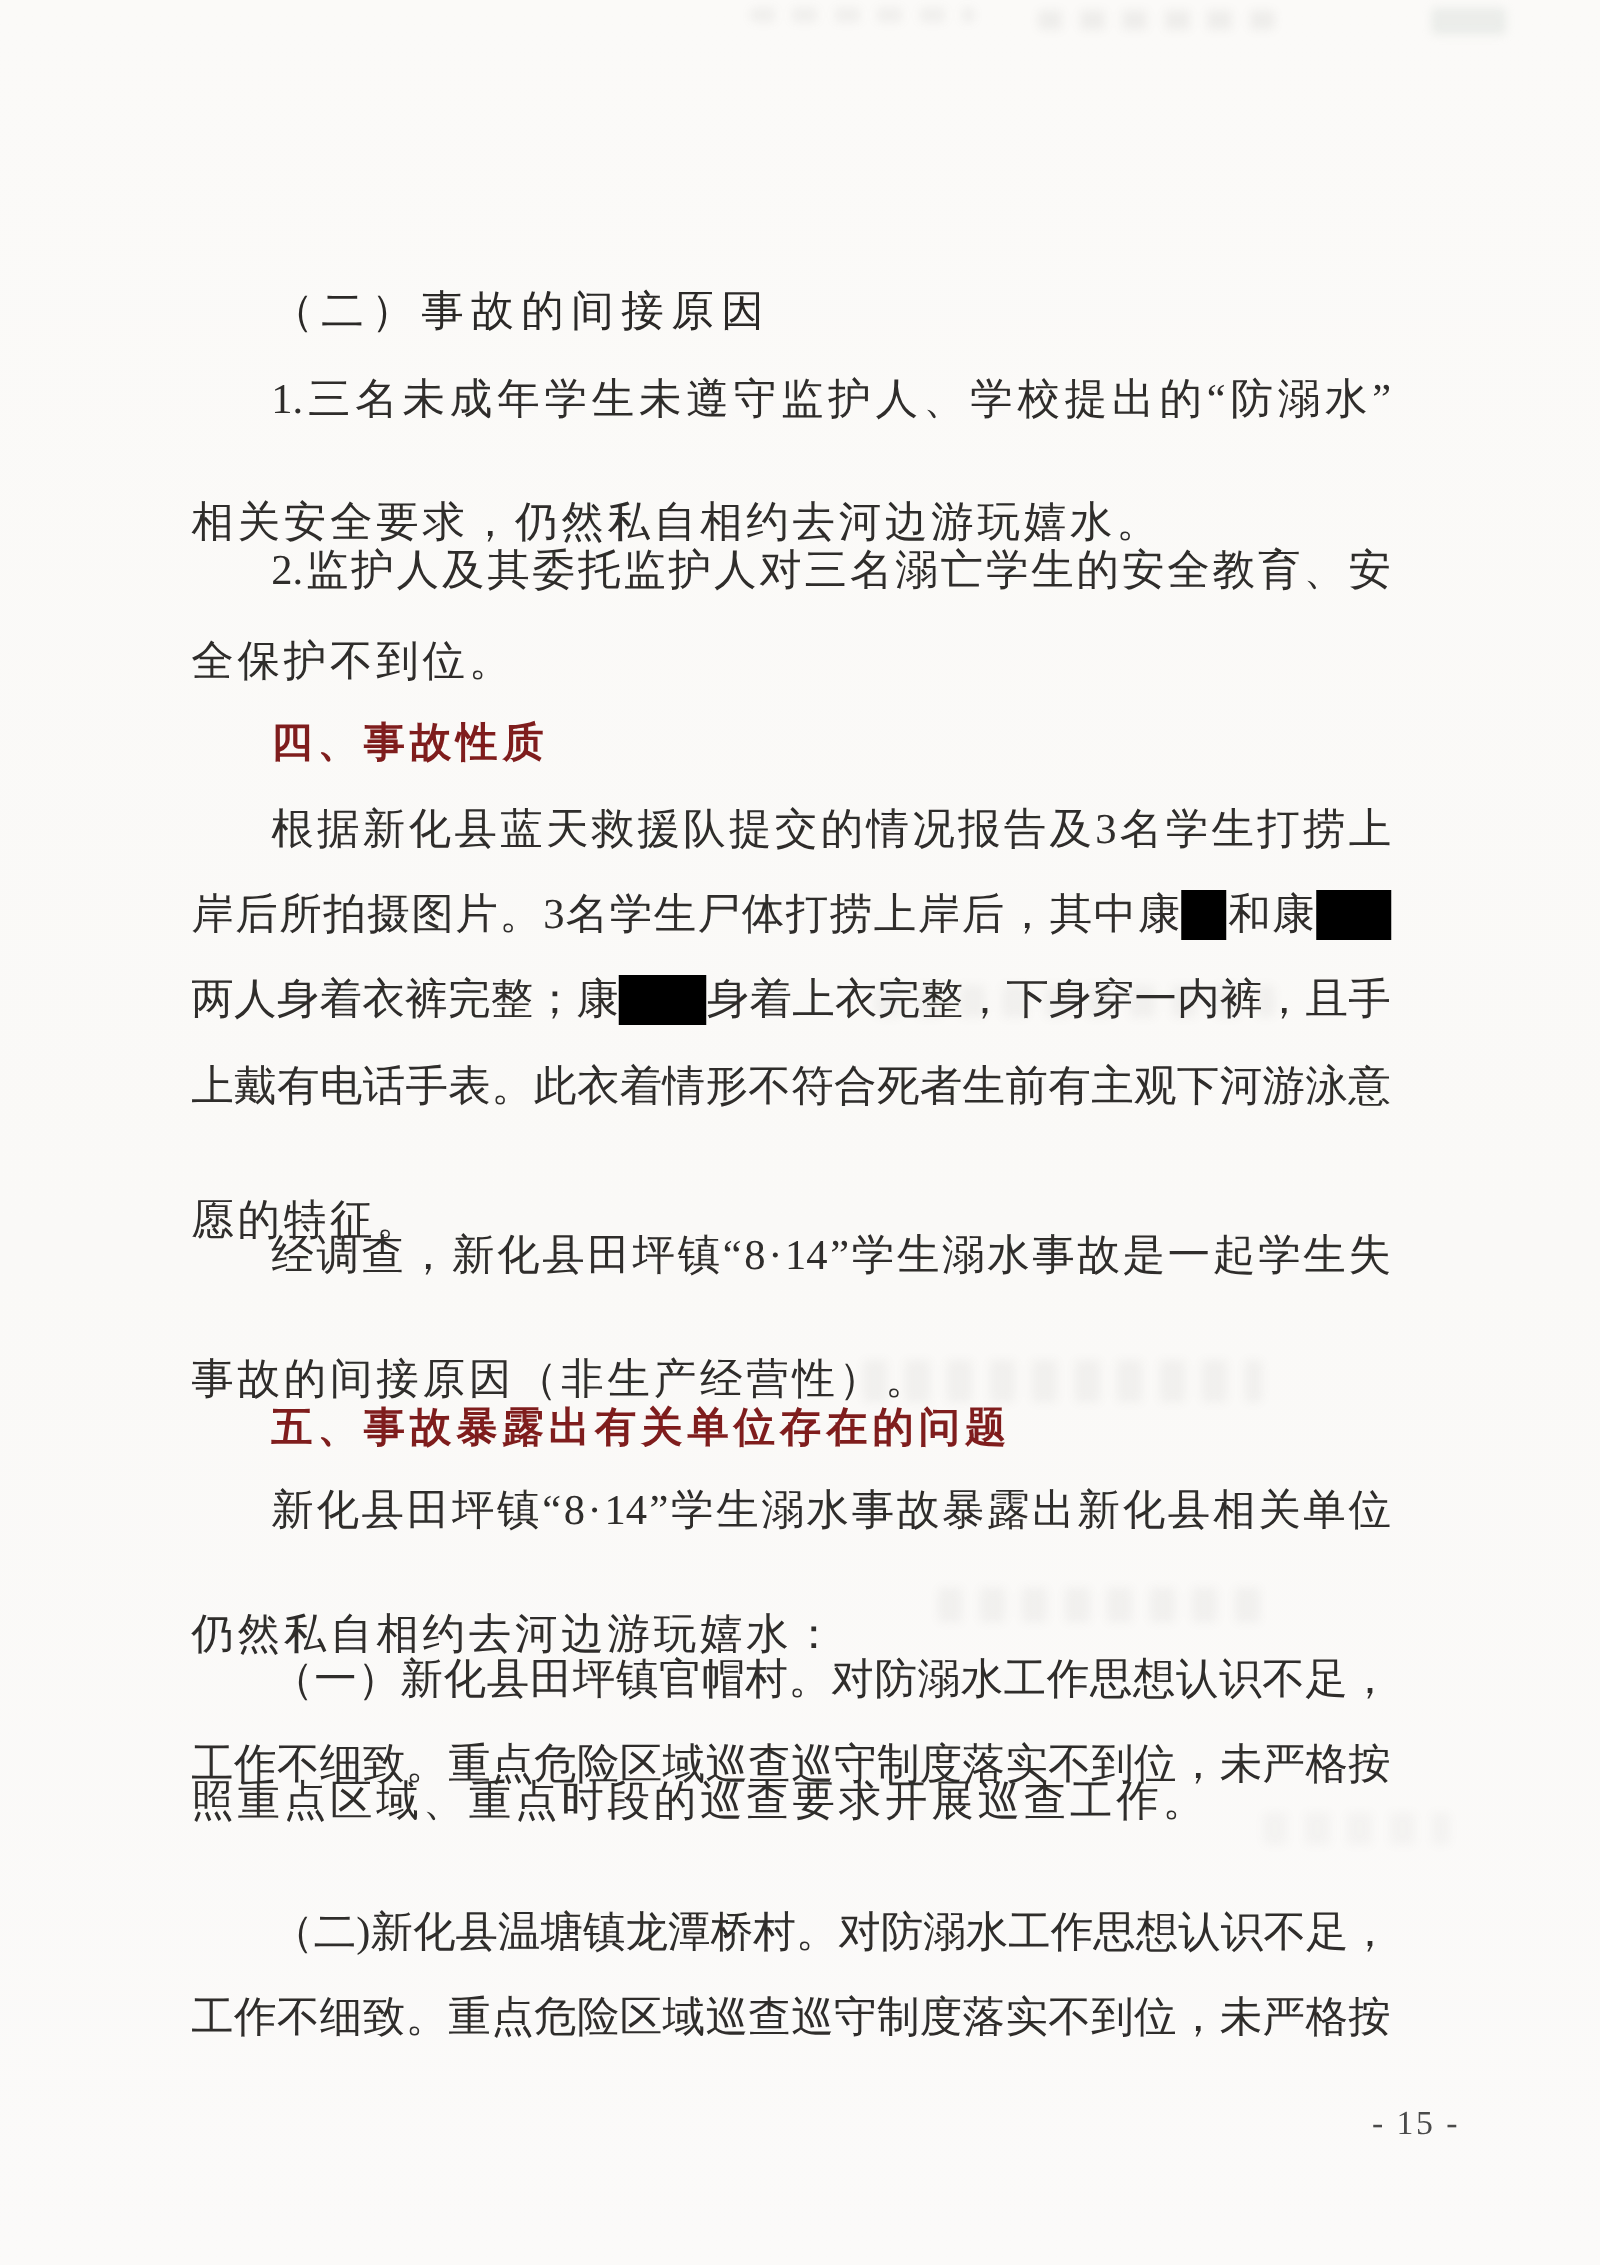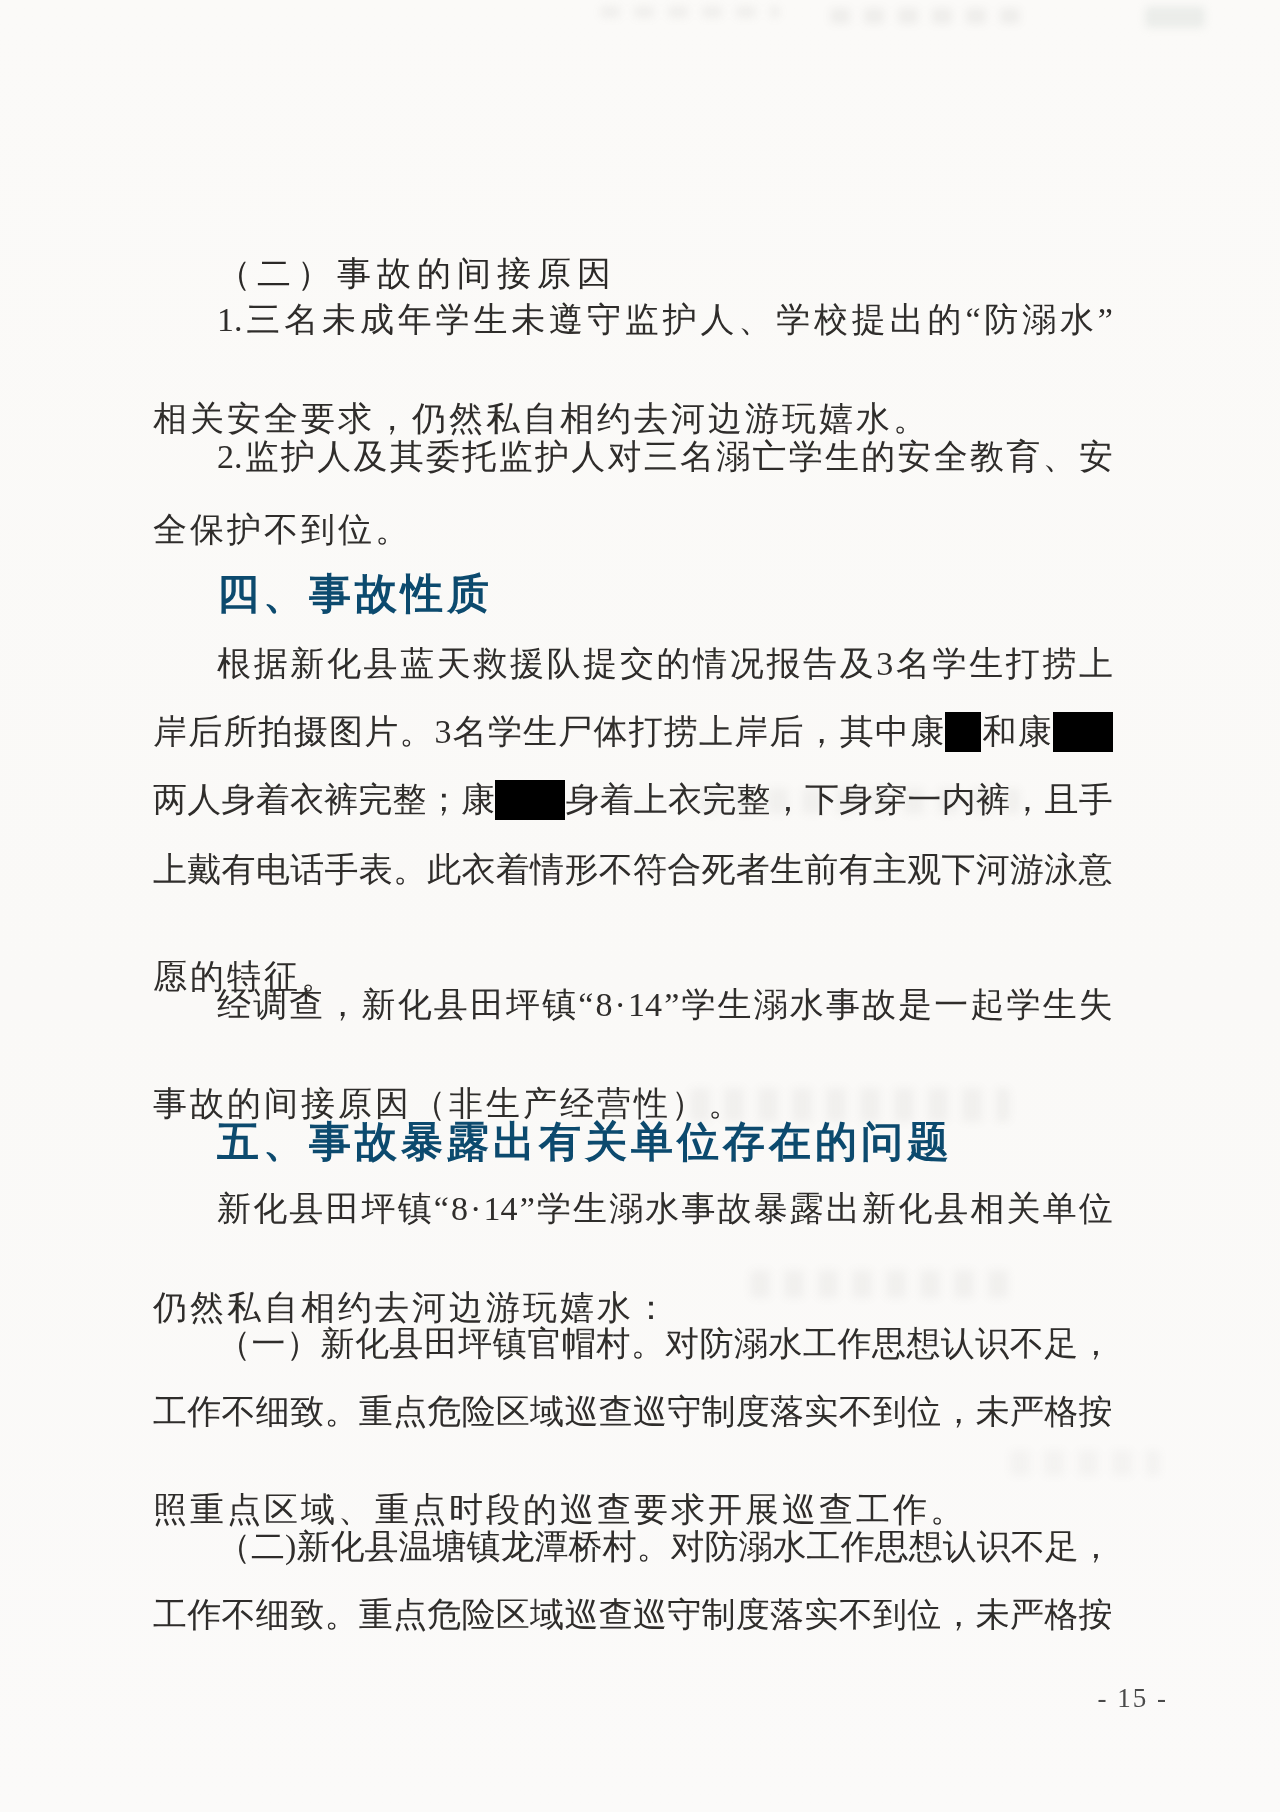--- a/index.html
+++ b/index.html
@@ -13,24 +13,24 @@
   .doc-body{position:absolute;inset:0;}
   .line{
     position:absolute;left:153px;width:960px;height:44px;
     font-size:34px;line-height:44px;color:#2f2d2b;
     white-space:nowrap;
   }
   .line.ind{padding-left:64px;width:896px;}
   .line.just{display:flex;justify-content:space-between;align-items:center;}
   .line.just span{flex:none;}
   .line.body:not(.just){letter-spacing:3px;margin-top:31px;}
-  .line.sub{letter-spacing:6px;color:#2b2927;margin-top:24px;}
+  .line.sub{letter-spacing:6px;color:#2b2927;}
   .line.heading{
     font-family:"Liberation Sans","DejaVu Sans",sans-serif;
-    font-weight:700;font-size:42px;color:#0c4a6e;letter-spacing:4px;
+    font-weight:700;font-size:33px;color:#7f1d1d;letter-spacing:4px;
   }
   .redact{background:#000;height:40px;display:inline-block;align-self:center;}
   .page-number{
     position:absolute;top:1684px;left:1048px;width:120px;
     text-align:right;font-size:27px;line-height:28px;color:#4a4a4a;
     letter-spacing:2px;
   }
   .ghost{
     position:absolute;border-radius:4px;filter:blur(4px);
     background:repeating-linear-gradient(90deg,rgba(142,140,136,.28) 0 20px,rgba(142,140,136,0) 20px 34px);
@@ -336,21 +336,21 @@
         <span>实</span>
         <span>不</span>
         <span>到</span>
         <span>位</span>
         <span>，</span>
         <span>未</span>
         <span>严</span>
         <span>格</span>
         <span>按</span>
       </div>
-      <div class="line body" style="top: 1457px;"><span>照重点区域、重点时段的巡查要求开展巡查工作。</span></div>
+      <div class="line body" style="top: 1389px;"><span>照重点区域、重点时段的巡查要求开展巡查工作。</span></div>
       <div class="line body just ind" style="top: 1525px;">
         <span>（</span>
         <span>二</span>
         <span>)</span>
         <span>新</span>
         <span>化</span>
         <span>县</span>
         <span>温</span>
         <span>塘</span>
         <span>镇</span>

